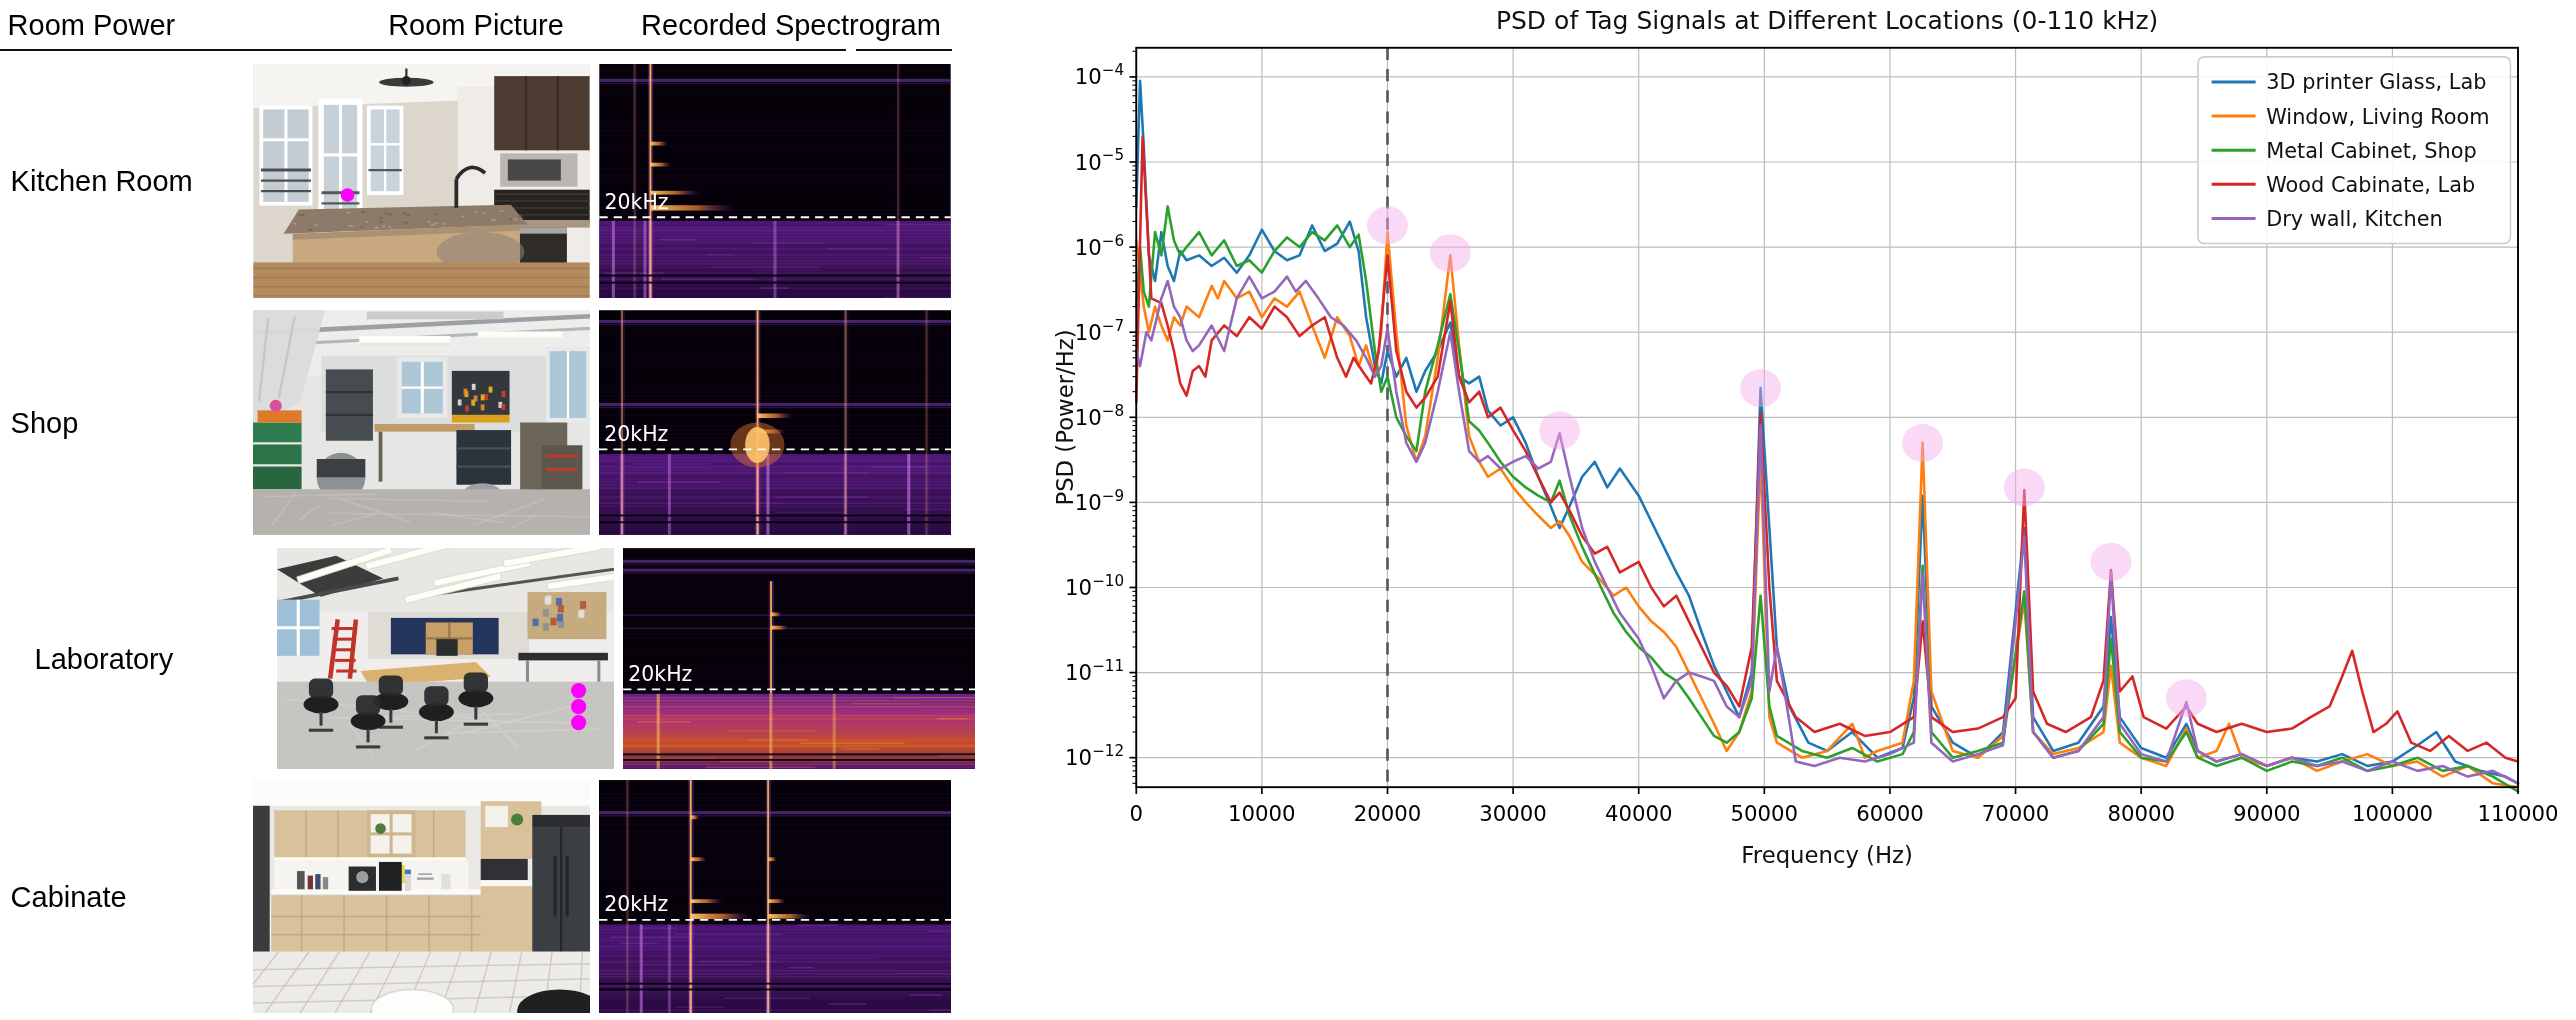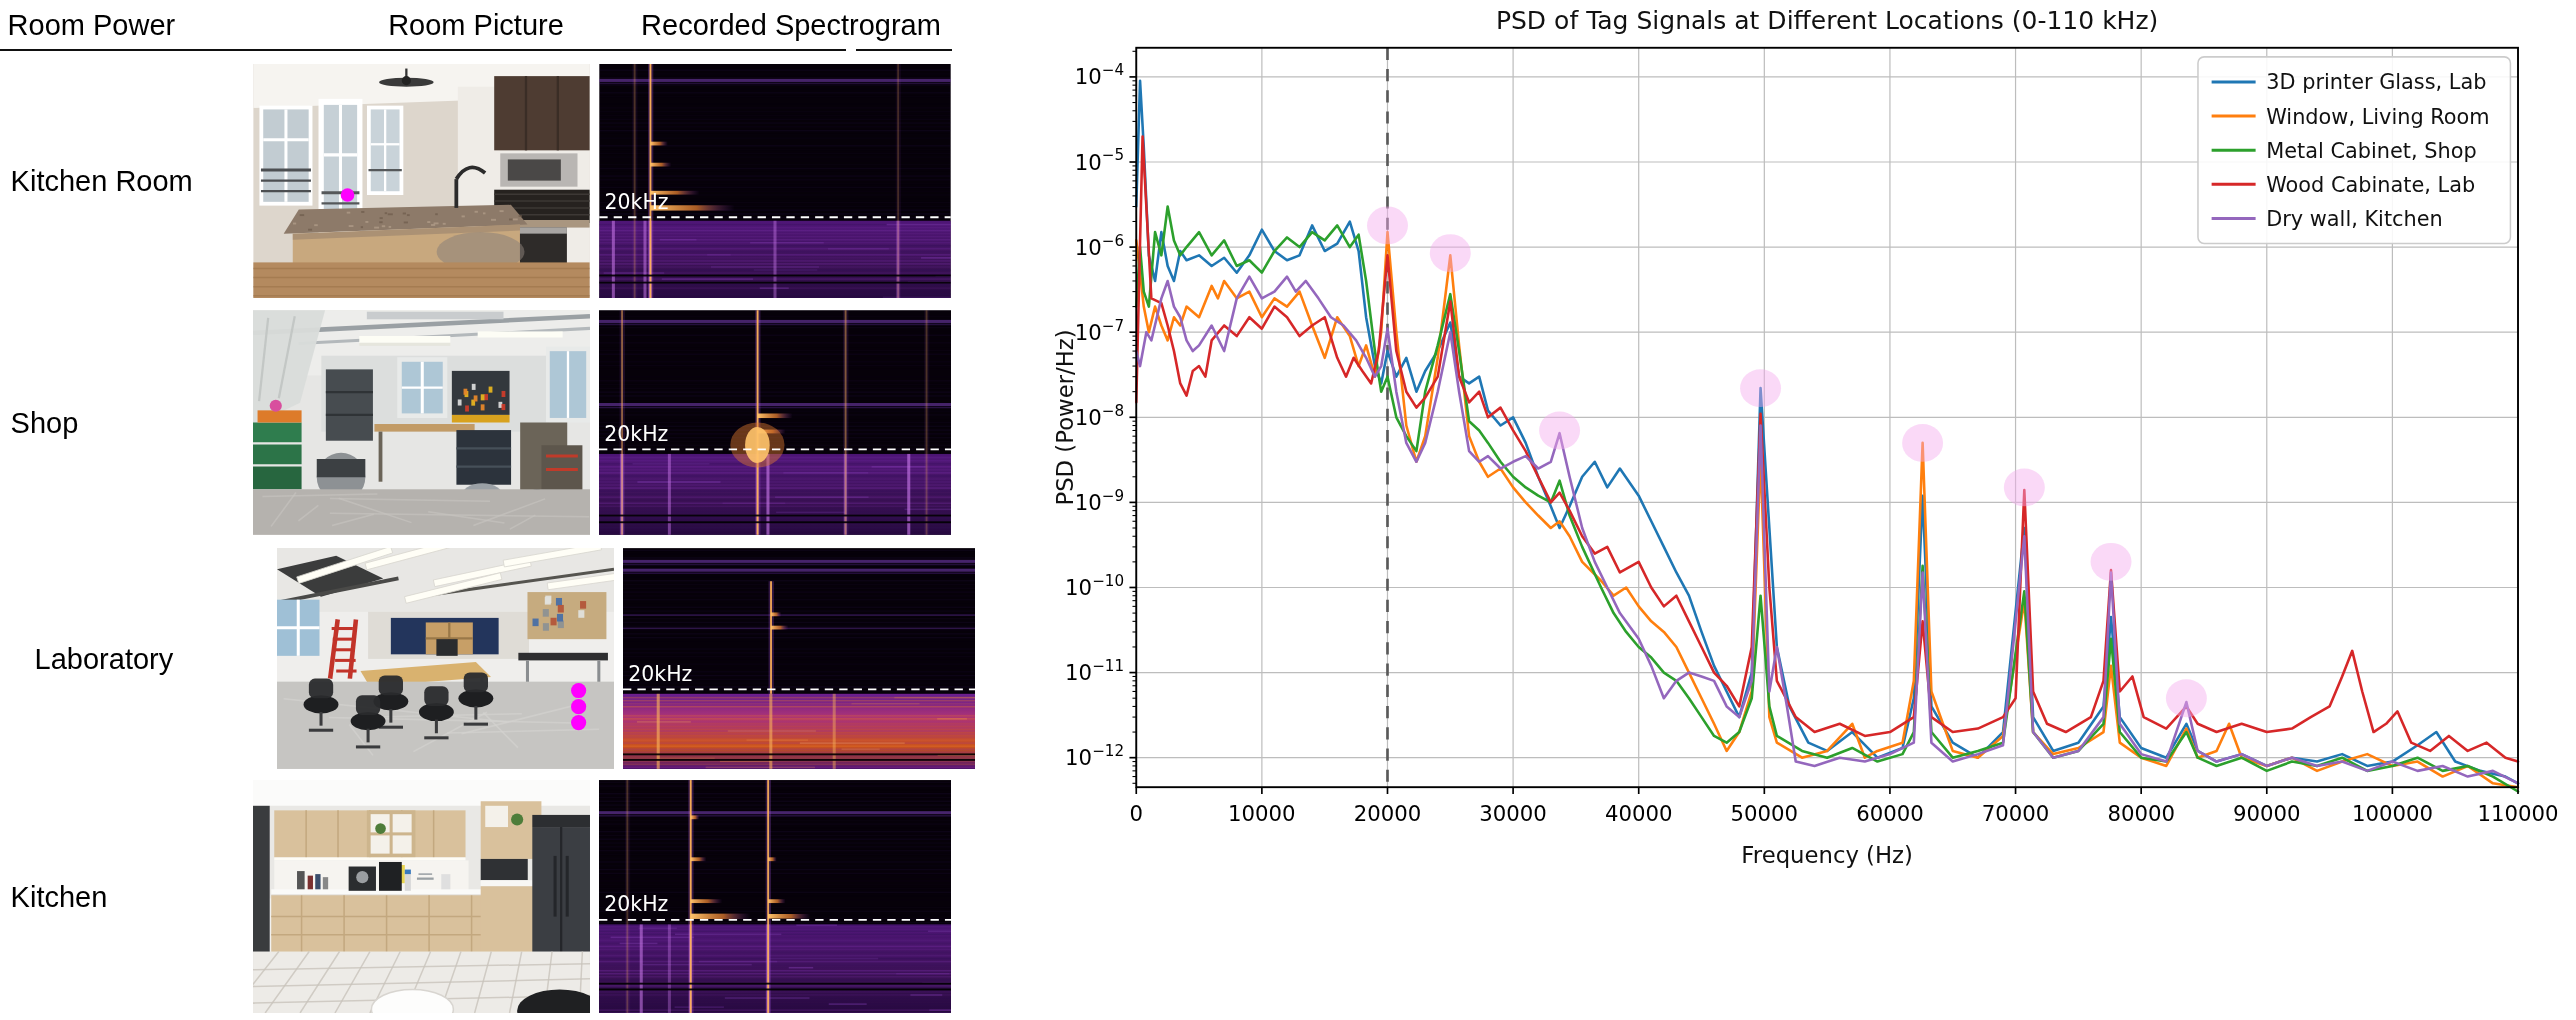--- a/index.html
+++ b/index.html
@@ -683,21 +683,21 @@
         <rect x="194.88" y="102.25999999999999" width="23.200000000000003" height="5" fill="url(#fl-laboratory)"></rect>
         <rect x="194.88" y="84.8" width="13.92" height="5" fill="url(#fl-laboratory)"></rect>
         <rect x="0" y="270.63" width="464" height="2.5" fill="#000000" opacity="0.9"></rect>
         <rect x="0" y="277.905" width="464" height="2.5" fill="#000000" opacity="0.9"></rect>
         <line x1="0" y1="186.24" x2="464" y2="186.24" stroke="#ffffff" stroke-width="2.4" stroke-dasharray="11 8"></line>
         <text x="7" y="175.24" fill="#ffffff" font-size="27">20kHz</text>
       </svg>
 
   </div>
   <div class="room-row" id="row-3" style="top: 780px; height: 233px;">
-    <span class="room-label">Kitchen</span>
+    <span class="room-label">Cabinate</span>
     <svg class="room-pic" id="pic-3" width="337" height="233" viewBox="0 0 444 307">
         <rect x="0" y="0" width="444" height="307" fill="#f2f1ef"></rect>
         <rect x="0" y="0" width="444" height="34" fill="#fbfbfa"></rect>
         <rect x="0" y="34" width="444" height="122" fill="#e9e8e5"></rect>
         <rect x="0" y="34" width="22" height="240" fill="#3a3c3e"></rect>
         <rect x="28" y="40" width="252" height="62" fill="#d9c19c"></rect>
         <line x1="70" y1="40" x2="70" y2="102" stroke="#c3a87f" stroke-width="2"></line>
         <line x1="112" y1="40" x2="112" y2="102" stroke="#c3a87f" stroke-width="2"></line>
         <line x1="154" y1="40" x2="154" y2="102" stroke="#c3a87f" stroke-width="2"></line>
         <line x1="196" y1="40" x2="196" y2="102" stroke="#c3a87f" stroke-width="2"></line>

